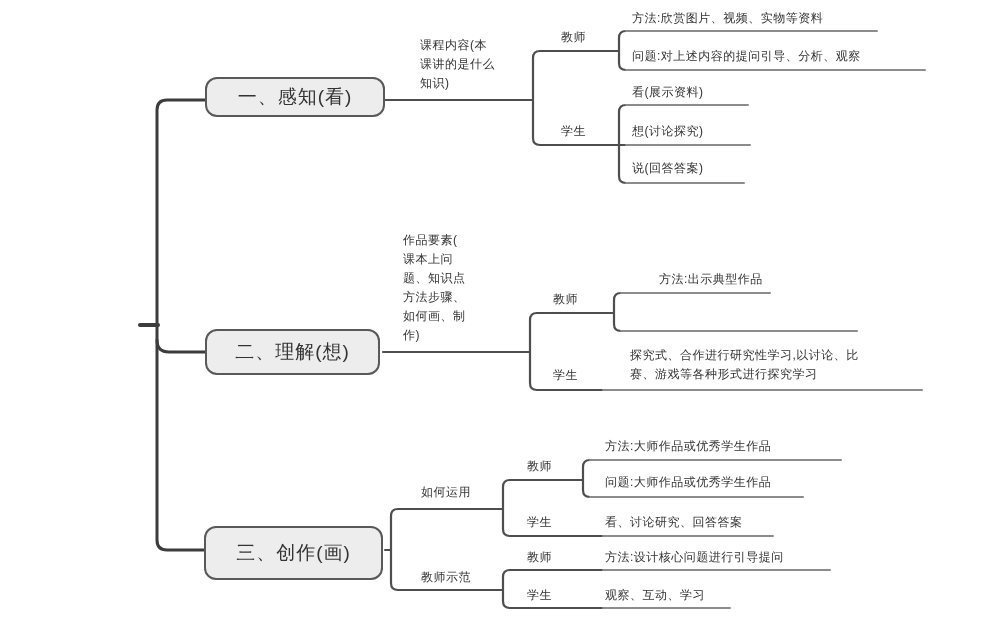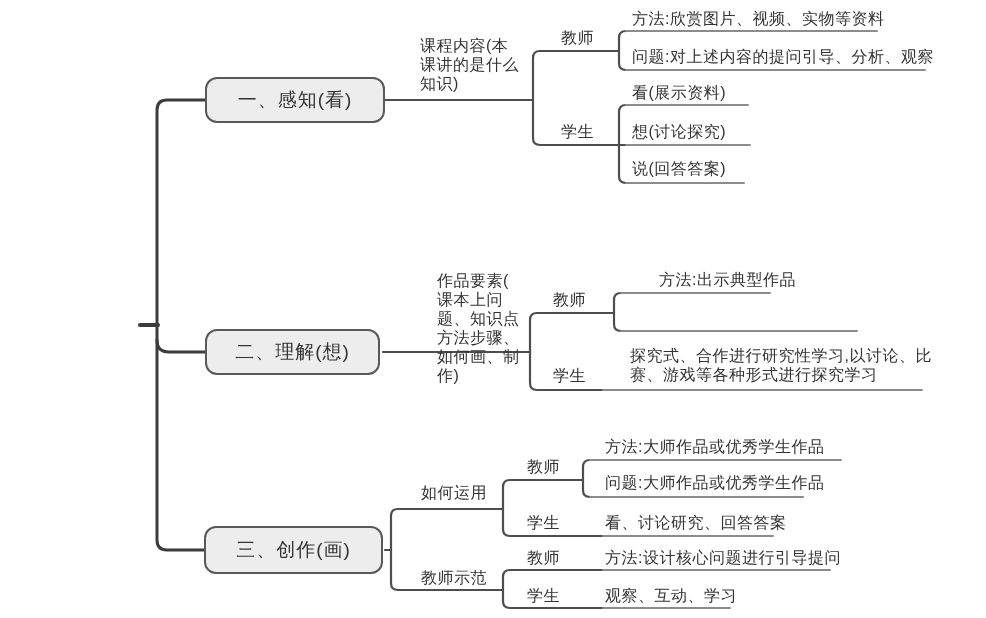--- a/index.html
+++ b/index.html
@@ -6,21 +6,21 @@
   .canvas{
     position:relative;
     width:986px;height:618px;
     background:#ffffff;
     font-family:"Liberation Sans", sans-serif;
     overflow:hidden;
   }
   .canvas svg{position:absolute;left:0;top:0;}
   .t{
     position:absolute;
-    font-size:16px;
+    font-size:12px;
     line-height:19px;
     color:#333333;
     white-space:pre-line;
     letter-spacing:0.5px;
   }
   .branch{
     position:absolute;
     box-sizing:border-box;
     background:#EDEDED;
     border:2px solid #595959;
@@ -94,36 +94,36 @@
       <path d="M603,390 H922"></path>
       <path d="M590,460 H841"></path>
       <path d="M590,497 H803"></path>
       <path d="M603,536 H773"></path>
       <path d="M603,570 H830"></path>
       <path d="M603,608 H730"></path>
     </g>
   </svg>
 
 
-  <div class="branch" style="left:205px;top:77px;width:180px;height:46px;">一、感知(看)</div>
+  <div class="branch" style="left:205px;top:77px;width:180px;height:40px;">一、感知(看)</div>
   <div class="branch" style="left:205px;top:329px;width:175px;height:46px;">二、理解(想)</div>
-  <div class="branch" style="left:204px;top:526px;width:179px;height:48px;">三、创作(画)</div>
+  <div class="branch" style="left:204px;top:526px;width:179px;height:54px;">三、创作(画)</div>
 
   <div class="t" style="left:420px;top:36px;">课程内容(本
 课讲的是什么
 知识)</div>
   <div class="t" style="left:561px;top:28px;">教师</div>
   <div class="t" style="left:632px;top:9px;">方法:欣赏图片、视频、实物等资料</div>
   <div class="t" style="left:632px;top:47px;">问题:对上述内容的提问引导、分析、观察</div>
   <div class="t" style="left:561px;top:122px;">学生</div>
   <div class="t" style="left:632px;top:83px;">看(展示资料)</div>
   <div class="t" style="left:632px;top:122px;">想(讨论探究)</div>
   <div class="t" style="left:632px;top:159px;">说(回答答案)</div>
 
-  <div class="t" style="left:437px;top:231px;margin-top:40px;">作品要素(
+  <div class="t" style="left:403px;top:231px;">作品要素(
 课本上问
 题、知识点
 方法步骤、
 如何画、制
 作)</div>
   <div class="t" style="left:553px;top:290px;">教师</div>
   <div class="t" style="left:659px;top:270px;">方法:出示典型作品</div>
   <div class="t" style="left:553px;top:366px;">学生</div>
   <div class="t" style="left:630px;top:346px;">探究式、合作进行研究性学习,以讨论、比
 赛、游戏等各种形式进行探究学习</div>

